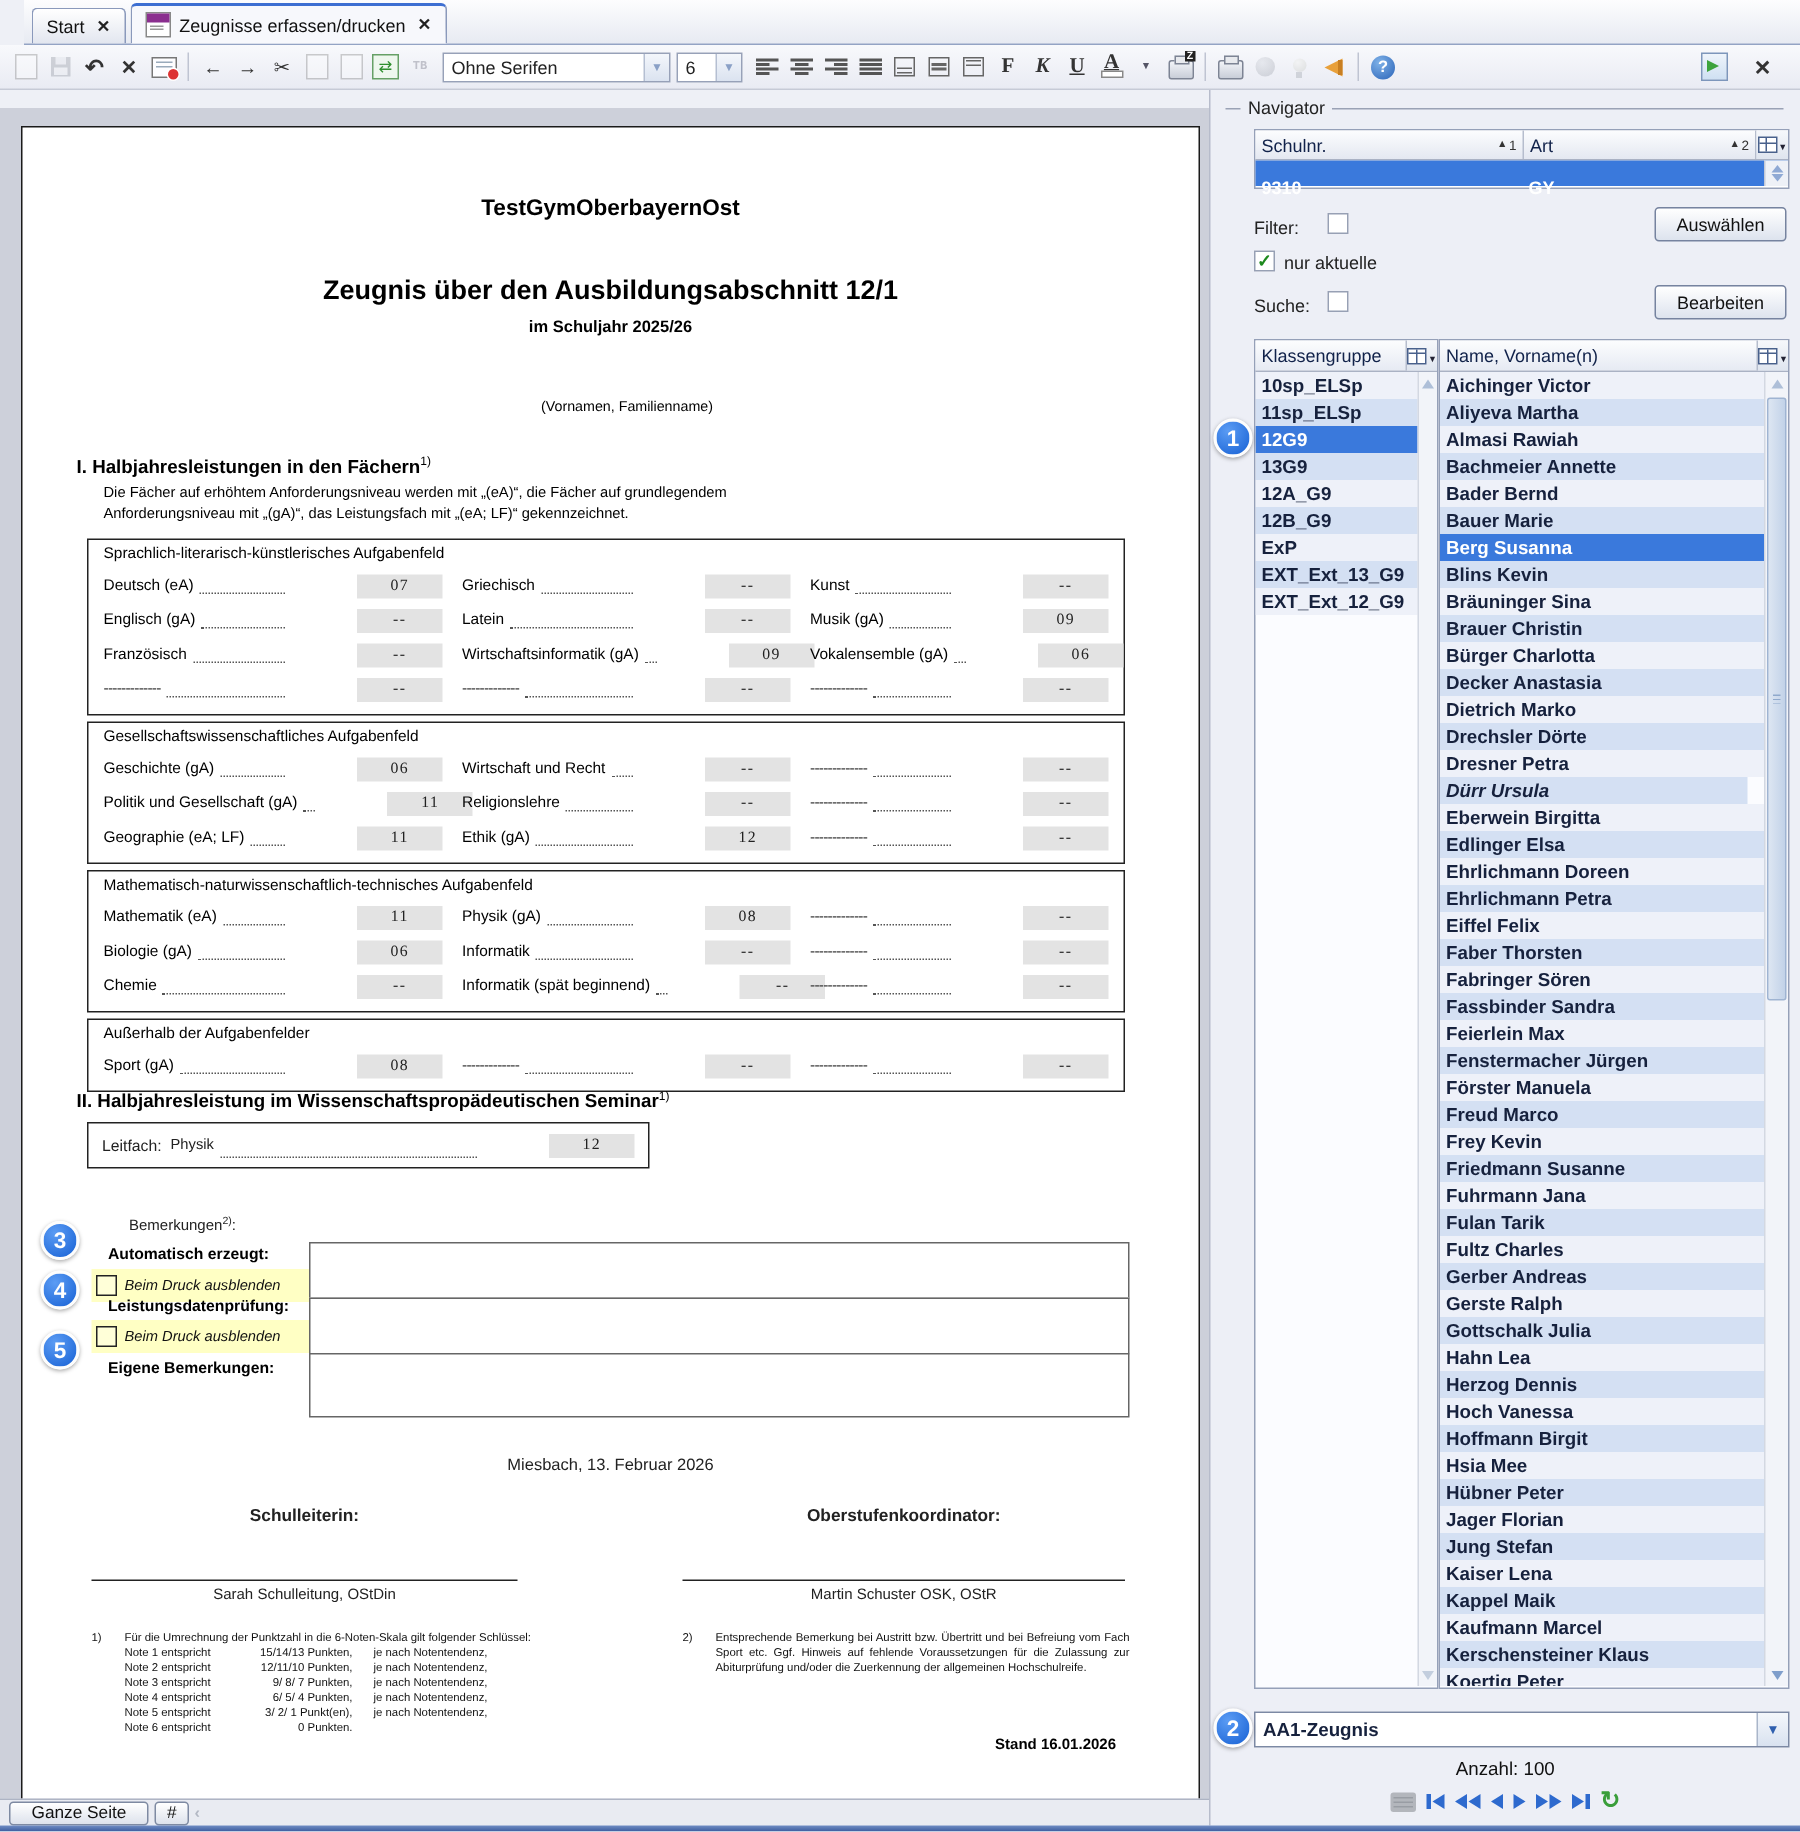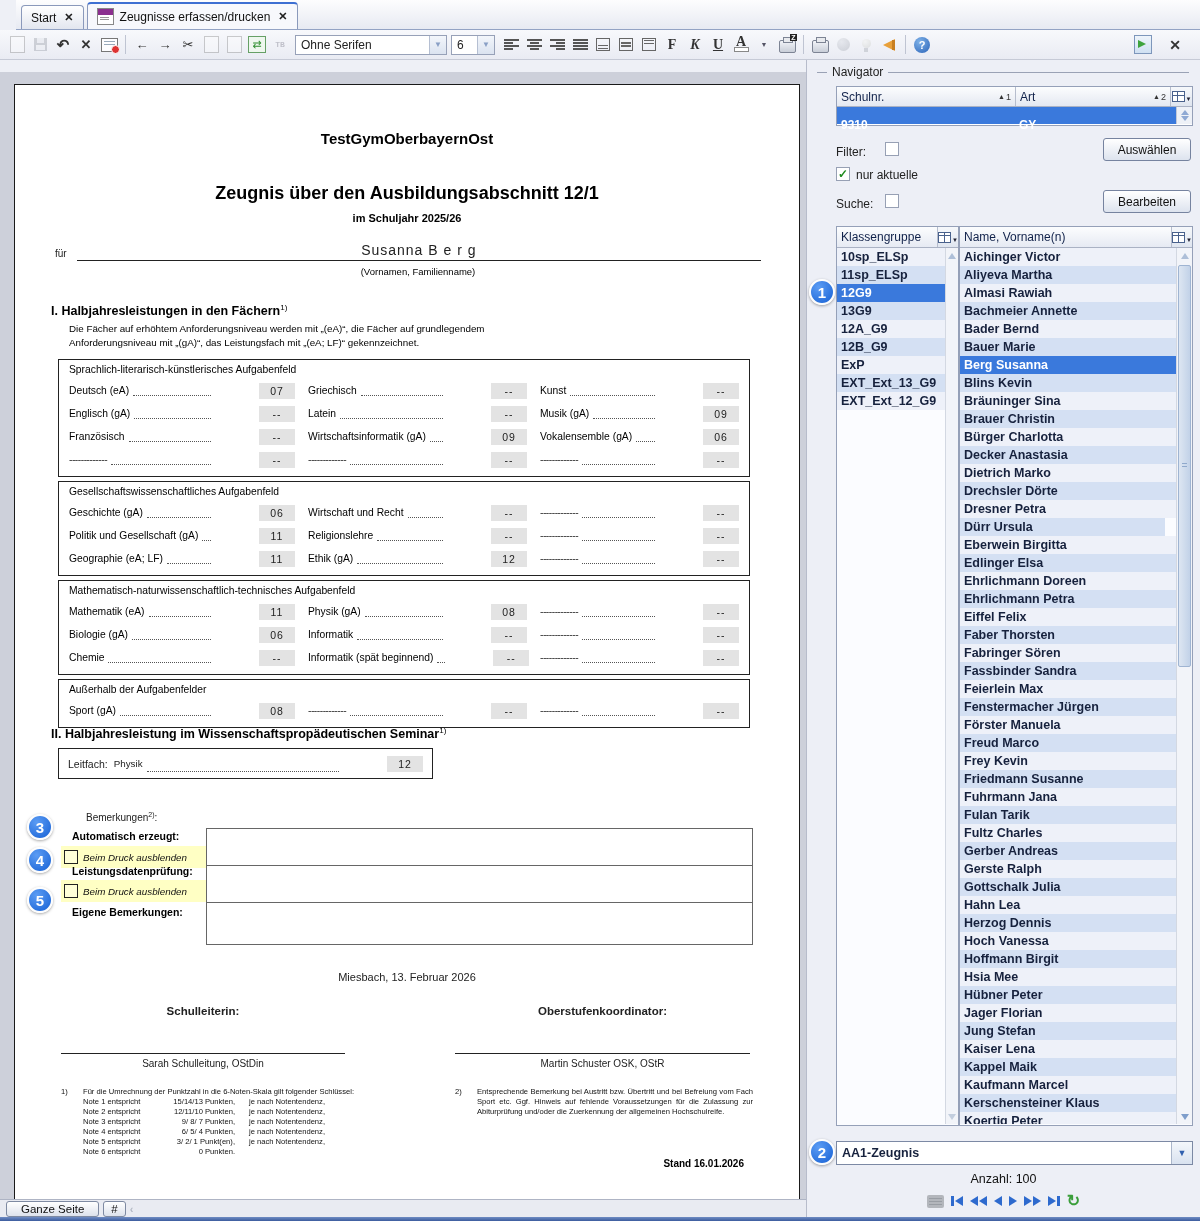--- a/index.html
+++ b/index.html
@@ -96,22 +96,22 @@
   .sechead sup{font-size:8px;font-weight:normal;}
   .secnote{position:absolute;left:54px;top:237px;font-size:9.8px;line-height:14px;color:#000;}
   .groups{position:absolute;left:43px;top:274px;width:692px;}
   .fgroup{border:1.3px solid #222;background:#fff;padding:4px 10px 5px;margin-bottom:4px;}
   .fglabel{font-size:10.3px;color:#000;height:15px;}
   .frow{display:grid;grid-template-columns:226px 219px 1fr;column-gap:13px;height:23px;align-items:center;}
   .fcell{display:flex;align-items:center;height:100%;}
   .fsub{font-size:10.3px;white-space:nowrap;color:#000;}
   .fsub.ph{letter-spacing:-.5px;color:#333;}
   .fdots{flex:1;border-bottom:1.2px dotted #555;margin:0 4px;align-self:flex-end;margin-bottom:6px;min-width:8px;}
-  .fgrade{width:36px;height:16px;background:#e3e3e3;font-size:10.5px;display:flex;align-items:center;justify-content:center;
-          font-family:Liberation Sans, sans-serif;letter-spacing:1px;color:#222;flex:none;margin-left:44px;}
+  .fgrade{width:57px;height:16px;background:#e3e3e3;font-size:10.5px;display:flex;align-items:center;justify-content:center;
+          font-family:Liberation Serif, serif;letter-spacing:1px;color:#222;flex:none;margin-left:44px;}
   .leitbox{position:absolute;left:43px;top:663px;width:375px;height:31px;border:1.3px solid #222;
            display:flex;align-items:center;padding:0 9px;}
   .leitlbl{font-size:10.5px;margin-right:6px;}
   .leitsub{font-size:9.8px;}
   .remlabel{position:absolute;left:71px;top:726px;font-size:10px;}
   .remlabel sup{font-size:7px;}
   .rembold{position:absolute;left:57px;font-size:10.5px;font-weight:bold;color:#000;}
   .ystrip{position:absolute;left:46px;width:152px;height:22px;background:#ffffc4;display:flex;align-items:center;gap:5px;padding-left:3px;}
   .ycheck{width:14px;height:14px;background:#ffffd8;border:1.4px solid #222;}
   .ystrip em{font-size:9.8px;font-style:italic;color:#111;white-space:nowrap;}
@@ -343,24 +343,20 @@
       </span>
     <span class="tbtn" style="font-weight:bold;font-size:14px;">✕</span>
   </span>
 </div>
 
 <div class="leftpane">
   <div class="page">
     <div class="doc-school">TestGymOberbayernOst</div>
     <div class="doc-title">Zeugnis über den Ausbildungsabschnitt 12/1</div>
     <div class="doc-sub">im Schuljahr 2025/26</div>
-    <div class="fuerrow">
-      <span class="fuerlbl">für</span>
-      <span class="fuerline">Susanna  B e r g</span>
-    </div>
     <div class="namecap">(Vornamen, Familienname)</div>
 
     <div class="sechead" style="top:218px;">
       <span>I. Halbjahresleistungen in den Fächern</span><sup>1)</sup>
     </div>
     <div class="secnote">
       <div>Die Fächer auf erhöhtem Anforderungsniveau werden mit „(eA)“, die Fächer auf grundlegendem</div>
       <div>Anforderungsniveau mit „(gA)“, das Leistungsfach mit „(eA; LF)“ gekennzeichnet.</div>
     </div>
 
@@ -732,21 +728,21 @@
         <div class="list-row alt" style="margin-right: 15px;">Bauer Marie</div>
         <div class="list-row selected" style="margin-right: 15px;">Berg Susanna</div>
         <div class="list-row alt" style="margin-right: 15px;">Blins Kevin</div>
         <div class="list-row" style="margin-right: 15px;">Bräuninger Sina</div>
         <div class="list-row alt" style="margin-right: 15px;">Brauer Christin</div>
         <div class="list-row" style="margin-right: 15px;">Bürger Charlotta</div>
         <div class="list-row alt" style="margin-right: 15px;">Decker Anastasia</div>
         <div class="list-row" style="margin-right: 15px;">Dietrich Marko</div>
         <div class="list-row alt" style="margin-right: 15px;">Drechsler Dörte</div>
         <div class="list-row" style="margin-right: 15px;">Dresner Petra</div>
-        <div class="list-row alt" style="margin-right: 27px;">Dürr Ursula</div>
+        <div class="list-row alt" style="margin-right: 27px; font-style: italic;">Dürr Ursula</div>
         <div class="list-row" style="margin-right: 15px;">Eberwein Birgitta</div>
         <div class="list-row alt" style="margin-right: 15px;">Edlinger Elsa</div>
         <div class="list-row" style="margin-right: 15px;">Ehrlichmann Doreen</div>
         <div class="list-row alt" style="margin-right: 15px;">Ehrlichmann Petra</div>
         <div class="list-row" style="margin-right: 15px;">Eiffel Felix</div>
         <div class="list-row alt" style="margin-right: 15px;">Faber Thorsten</div>
         <div class="list-row" style="margin-right: 15px;">Fabringer Sören</div>
         <div class="list-row alt" style="margin-right: 15px;">Fassbinder Sandra</div>
         <div class="list-row" style="margin-right: 15px;">Feierlein Max</div>
         <div class="list-row alt" style="margin-right: 15px;">Fenstermacher Jürgen</div>

